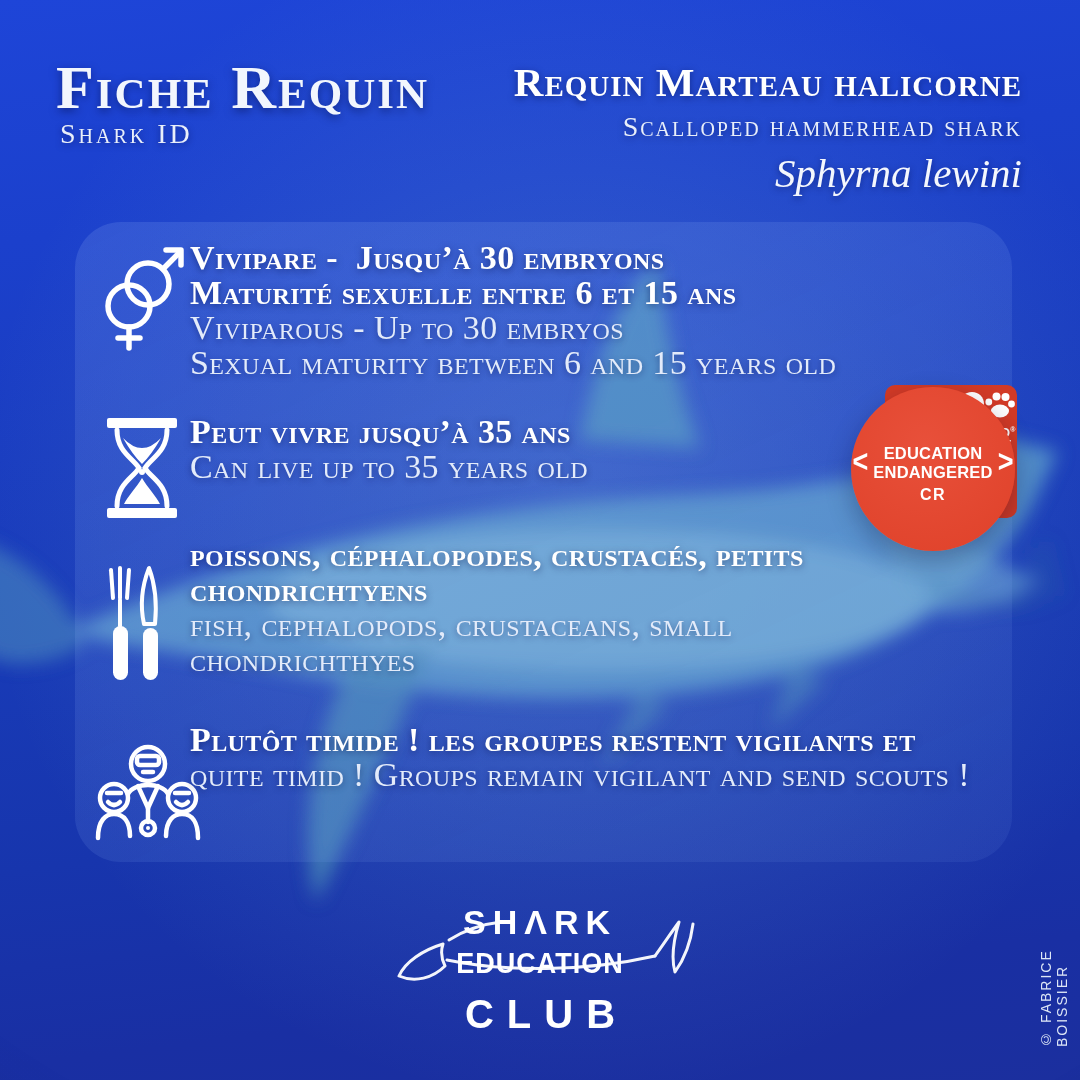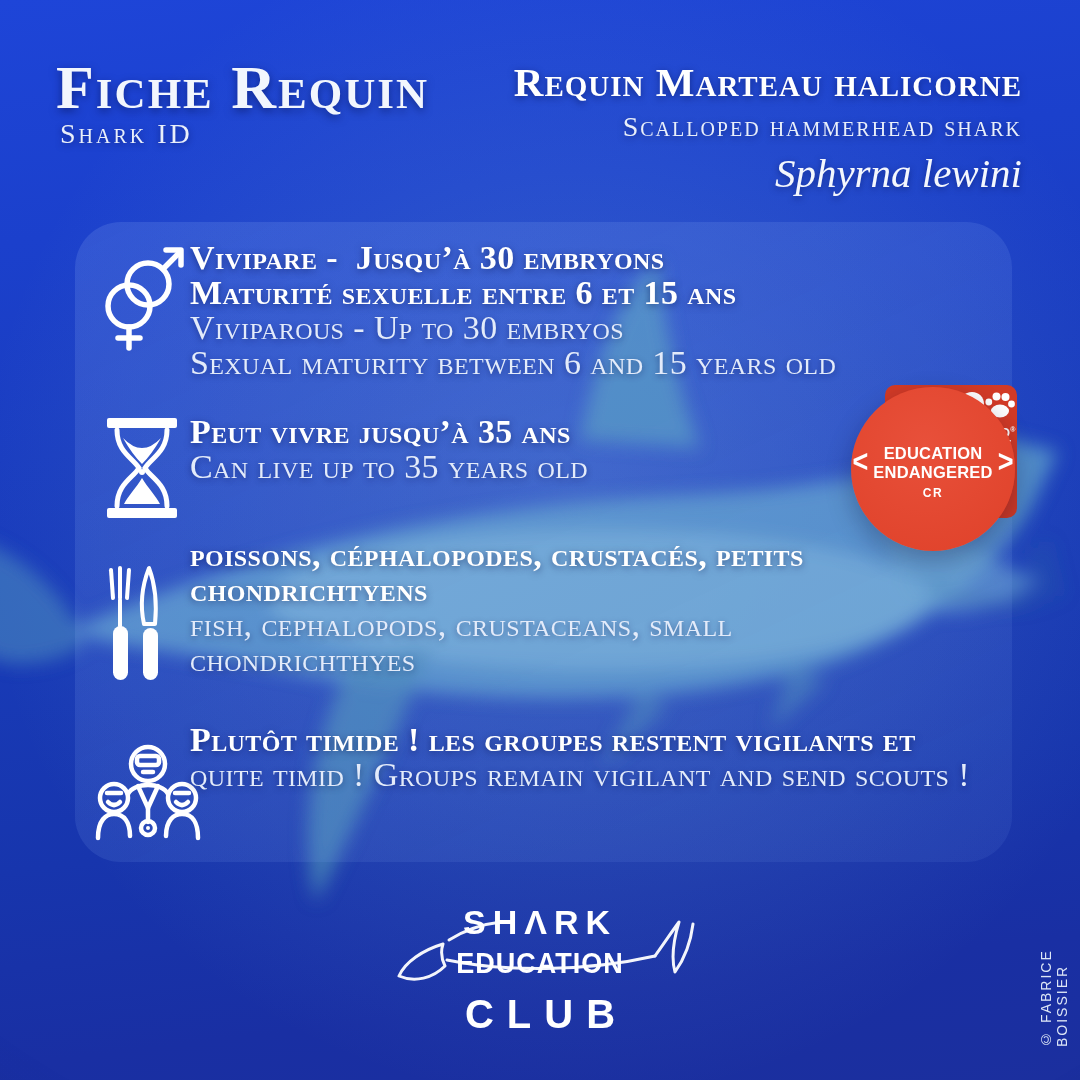--- a/index.html
+++ b/index.html
@@ -42,21 +42,21 @@
     box-shadow:0 10px 26px rgba(8,10,48,.30);}
   .rl-item{position:absolute;}
   .rl-text{position:absolute;left:98px;top:39px;color:#fff;font-family:"Liberation Sans",sans-serif;
     font-weight:700;font-size:12.5px;line-height:12px;letter-spacing:.3px;}
   .rl-text sup{font-size:7px;}
   .status{position:relative;margin-top:57px;display:flex;justify-content:center;align-items:center;gap:5px;
     font-family:"Liberation Sans",sans-serif;color:#fff;}
   .chev{font-size:27px;font-weight:700;line-height:1;transform:scaleY(1.15);}
   .status-lines{text-align:center;font-size:16.5px;line-height:18.5px;font-weight:700;letter-spacing:.2px;}
   .code{text-align:center;margin-top:5px;font-family:"Liberation Sans",sans-serif;
-    font-size:12px;font-weight:700;letter-spacing:1.5px;color:#fff;}
+    font-size:16px;font-weight:700;letter-spacing:1.5px;color:#fff;}
   
   .logo{position:absolute;left:350px;top:898px;width:380px;z-index:5;text-align:center;
     font-family:"Liberation Sans",sans-serif;color:#fff;}
   .logo-shark-row{position:relative;font-size:34px;font-weight:700;letter-spacing:7px;height:48px;line-height:48px;}
   .logo-line-art{position:absolute;left:15px;top:-12px;pointer-events:none;}
   .logo-education{font-size:27px;font-weight:700;letter-spacing:1px;transform:scaleY(1.1);margin-top:2px;}
   .logo-club{font-size:40px;font-weight:700;letter-spacing:13px;padding-left:13px;margin-top:13px;text-align:center;}
   
   .credit{position:absolute;left:1038px;top:862px;height:185px;z-index:5;
     writing-mode:vertical-rl;transform:rotate(180deg);

